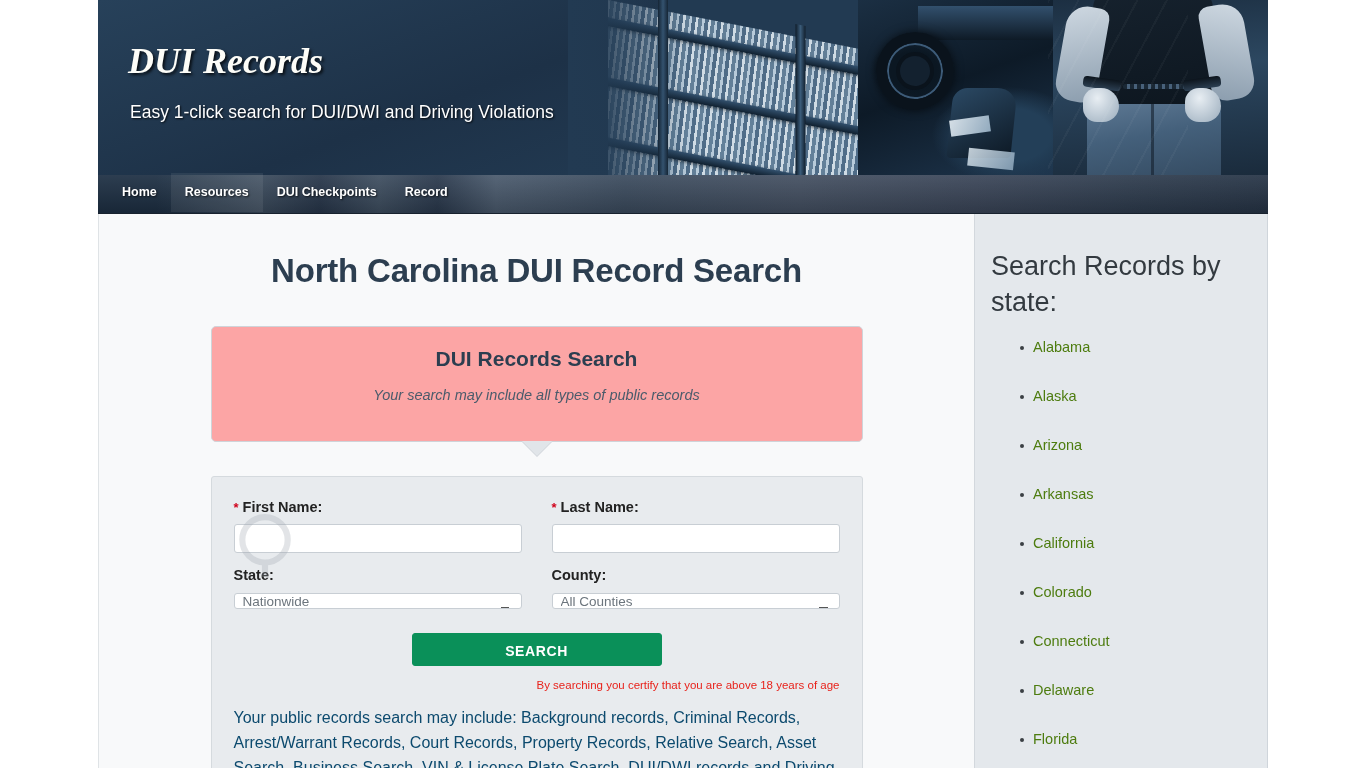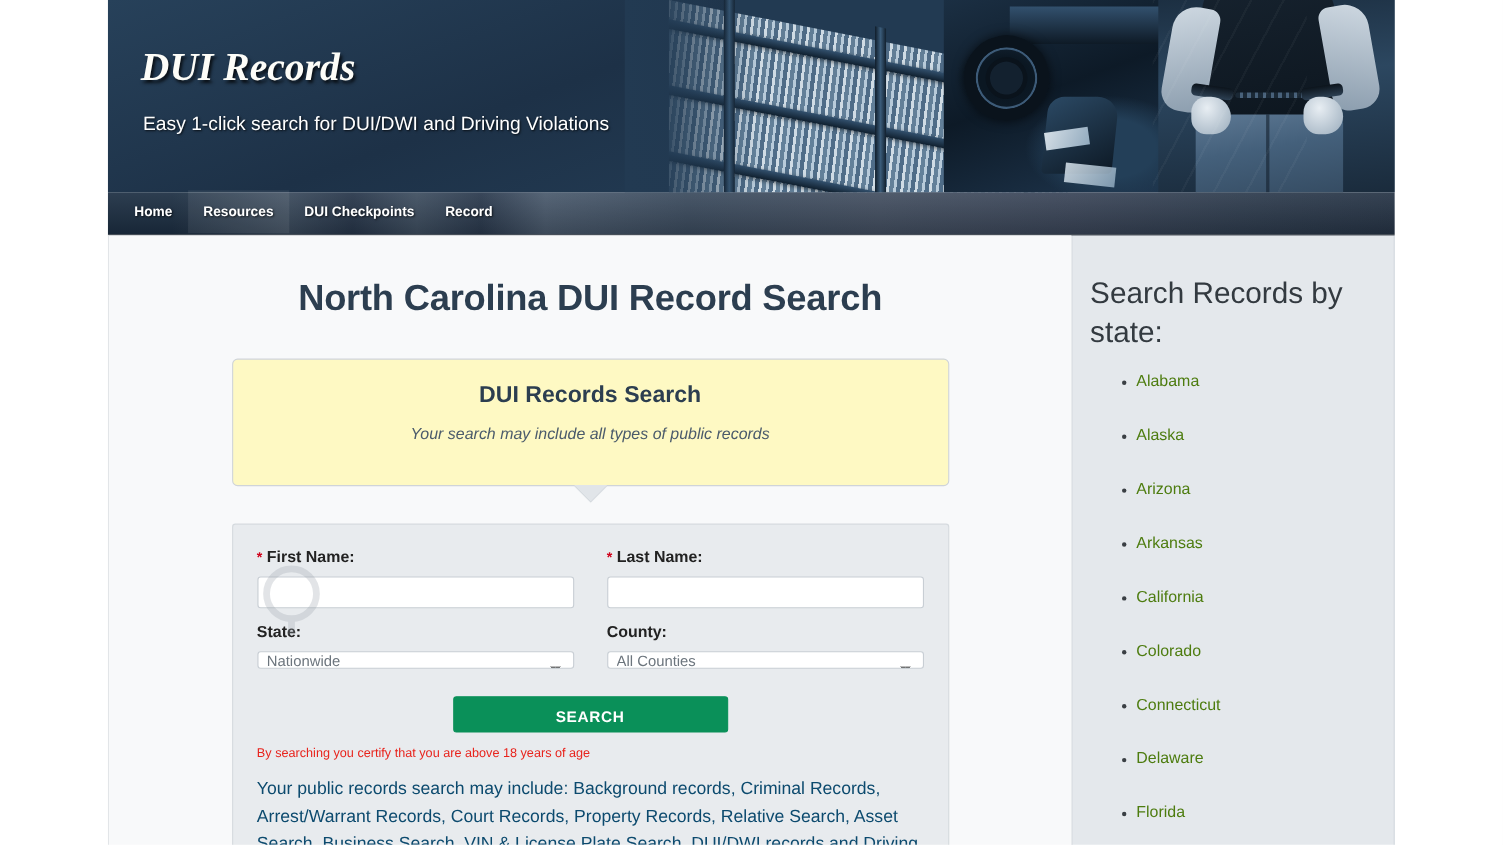--- a/index.html
+++ b/index.html
@@ -233,21 +233,21 @@
     padding: 38px 0 0 0;
     text-align: center;
     font-size: 33px; font-weight: bold;
     color: #2c3e50;
     letter-spacing: -0.2px;
   }
 
   
   .callout-wrap { position: relative; width: 652px; margin: 36px auto 0; }
   .callout {
-    background: #fef9c3;
+    background: #fca5a5;
     border: 1px solid #cfd4d9;
     border-radius: 5px;
     padding: 20px 10px 22px;
     text-align: center;
   }
   .callout-title {
     font-size: 21px; font-weight: bold; color: #2c3e50; margin: 0 0 12px;
   }
   .callout-sub {
     font-size: 14.5px; font-style: italic; color: #4b5b6b; margin: 16px;
@@ -322,21 +322,21 @@
     border-radius: 3px;
     color: #ffffff;
     font-size: 14px; font-weight: bold;
     letter-spacing: .6px;
     font-family: "Liberation Sans", sans-serif;
     cursor: pointer;
     text-align: center;
   }
   .certify {
     margin: 13px 0 0;
-    text-align: left;
+    text-align: right;
     font-size: 11.5px;
     color: #e8231c;
   }
   .disclaimer {
     margin: 15px 0 0;
     font-size: 16px;
     line-height: 1.55;
     color: #0c4a6e;
     text-align: left;
   }

